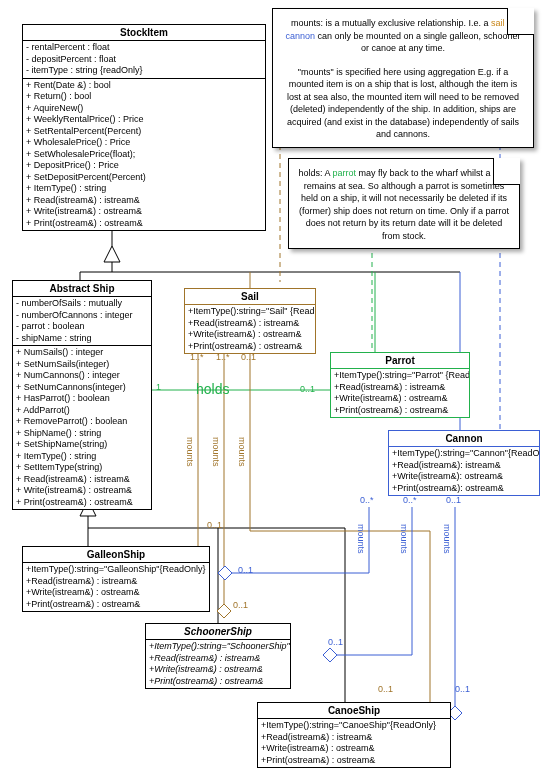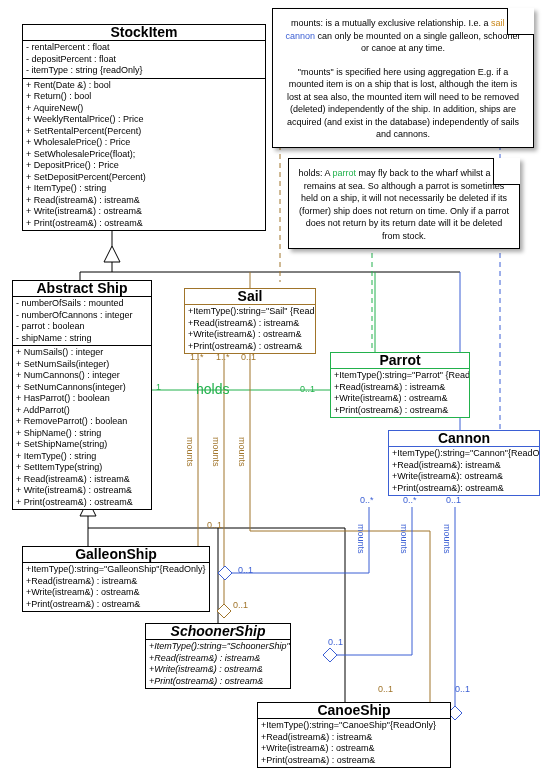--- a/index.html
+++ b/index.html
@@ -35,21 +35,21 @@
     border: 1px solid #000000;
     box-sizing: border-box;
     font-size: 9px;
     line-height: 11.5px;
     color: #000000;
     z-index: 5;
   }
   .uml .title {
     text-align: center;
     font-weight: bold;
-    font-size: 14px;
+    font-size: 10px;
     line-height: 13px;
     padding: 1px 2px 1px 2px;
     border-bottom: 1px solid #000000;
     white-space: nowrap;
   }
   .uml .compart {
     padding: 1px 0 1px 0;
   }
   .uml .compart + .compart {
     border-top: 1px solid #000000;
@@ -200,21 +200,21 @@
       <div class="row">+ ItemType() : string</div>
       <div class="row">+ Read(istream&amp;) : istream&amp;</div>
       <div class="row">+ Write(istream&amp;) : ostream&amp;</div>
       <div class="row">+ Print(ostream&amp;) : ostream&amp;</div>
     </div>
   </div>
 
   <div class="uml" style="left:12px; top:280px; width:140px;">
     <div class="title">Abstract Ship</div>
     <div class="compart">
-      <div class="row">- numberOfSails : mounted</div>
+      <div class="row">- numberOfSails : mutually</div>
       <div class="row">- numberOfCannons : integer</div>
       <div class="row">- parrot : boolean</div>
       <div class="row">- shipName : string</div>
     </div>
     <div class="compart">
       <div class="row">+ NumSails() : integer</div>
       <div class="row">+ SetNumSails(integer)</div>
       <div class="row">+ NumCannons() : integer</div>
       <div class="row">+ SetNumCannons(integer)</div>
       <div class="row">+ HasParrot() : boolean</div>

